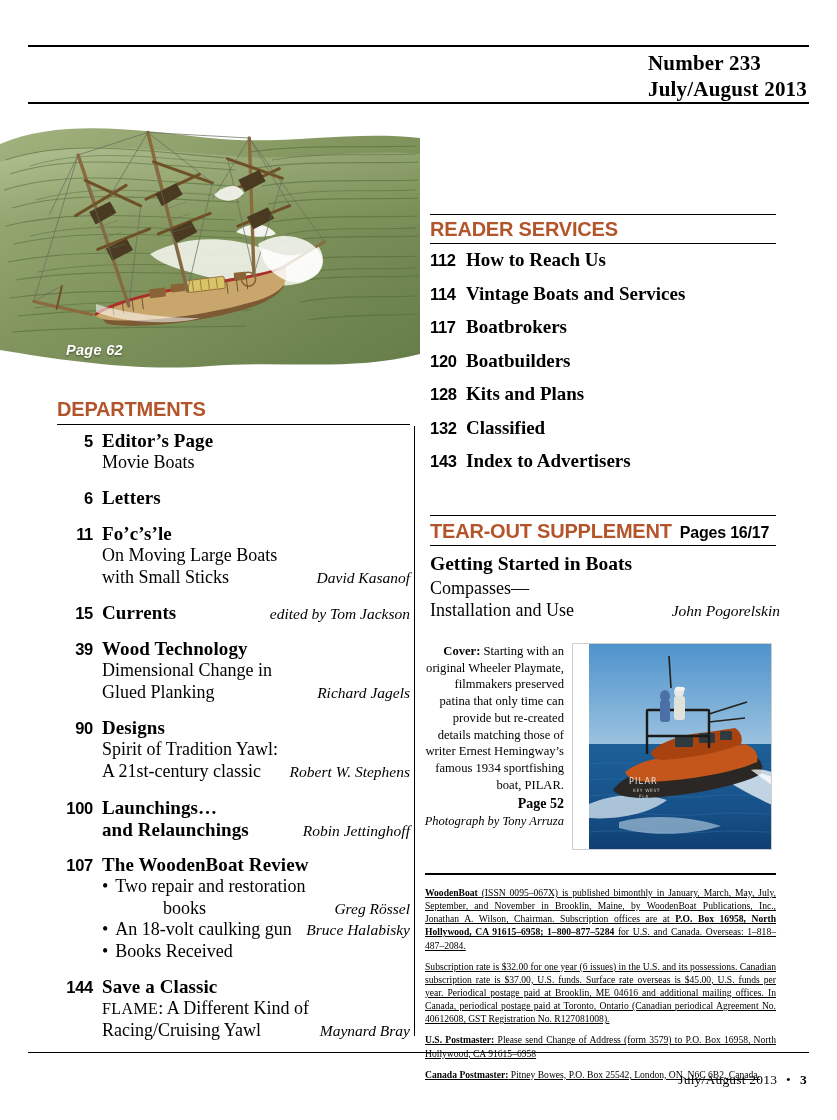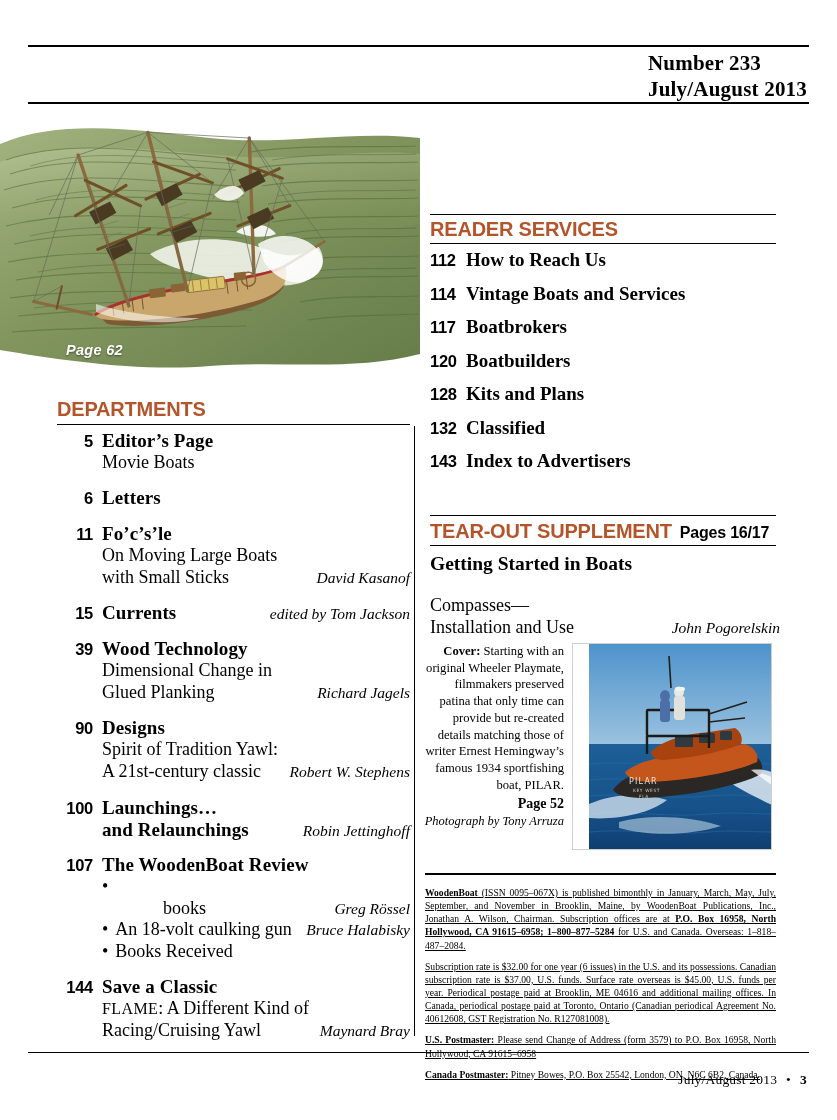--- a/index.html
+++ b/index.html
@@ -185,21 +185,21 @@
   }
   #tos-body {
     position: absolute;
     left: 430px;
     top: 553px;
     width: 350px;
   }
   .tos-title {
     font-weight: bold;
     font-size: 19.5px;
-    margin-bottom: 20px;
+    margin-bottom: 3px;
   }
   .tos-sub {
     font-size: 18px;
     line-height: 1.22;
     display: flex;
     justify-content: space-between;
     align-items: baseline;
   }
   .tos-sub .byline { font-style: italic; font-size: 15.5px; white-space: nowrap; }
 
@@ -534,20 +534,21 @@
   </div>
 
   <div class="dept-entry">
     <div class="dept-line">
       <span class="dept-num">107</span>
       <span class="dept-title">The WoodenBoat Review</span>
     </div>
     <div class="bullets">
       <div class="bullet-row">
         <span class="dot">•</span>
+        <span>Two repair and restoration</span>
       </div>
       <div class="bullet-cont">
         <span>books</span>
         <span class="byline" style="font-style:italic;font-size:15.5px;margin-left:auto;white-space:nowrap;">Greg Rössel</span>
       </div>
       <div class="bullet-row">
         <span class="dot">•</span>
         <span>An 18-volt caulking gun</span>
         <span class="byline">Bruce Halabisky</span>
       </div>

